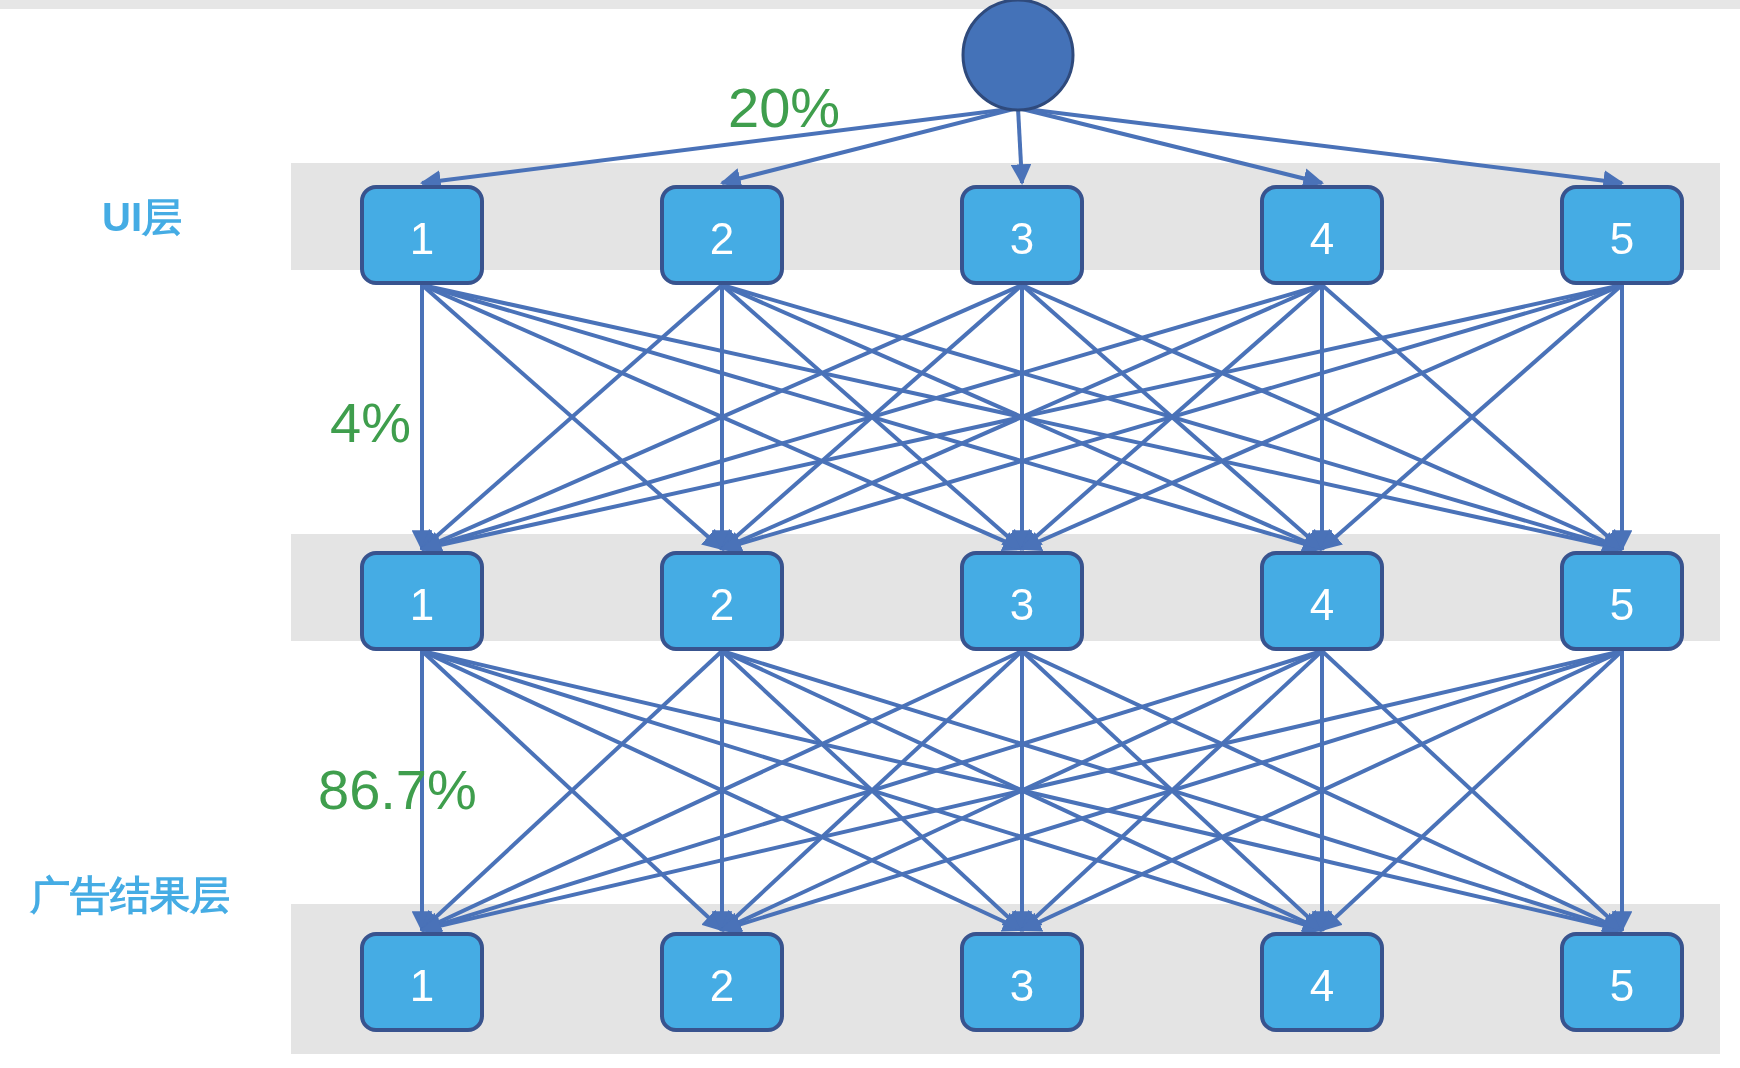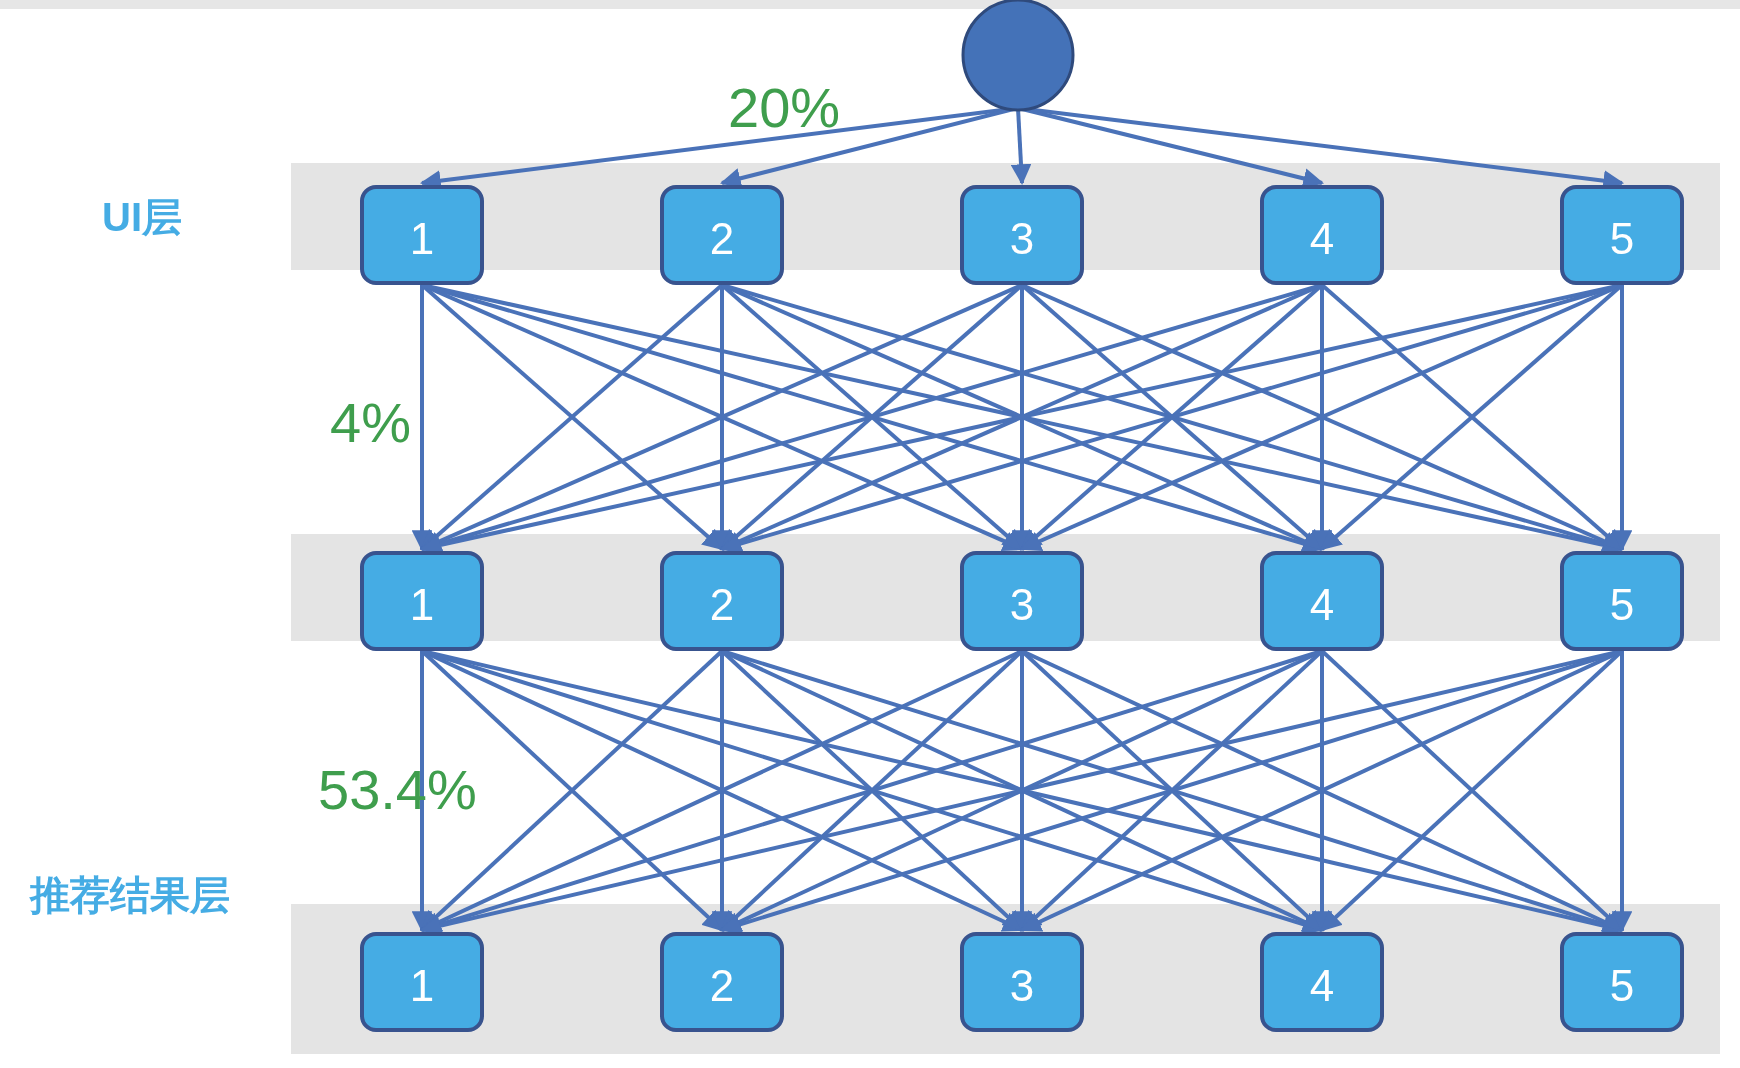--- a/index.html
+++ b/index.html
@@ -162,19 +162,19 @@
       <div class="node-box" style="left: 1260px; top: 551px; background: rgb(69, 172, 228); border-color: rgb(56, 83, 142);">4</div>
       <div class="node-box" style="left: 1560px; top: 551px; background: rgb(69, 172, 228); border-color: rgb(56, 83, 142);">5</div>
       <div class="node-box" style="left: 360px; top: 932px; background: rgb(69, 172, 228); border-color: rgb(56, 83, 142);">1</div>
       <div class="node-box" style="left: 660px; top: 932px; background: rgb(69, 172, 228); border-color: rgb(56, 83, 142);">2</div>
       <div class="node-box" style="left: 960px; top: 932px; background: rgb(69, 172, 228); border-color: rgb(56, 83, 142);">3</div>
       <div class="node-box" style="left: 1260px; top: 932px; background: rgb(69, 172, 228); border-color: rgb(56, 83, 142);">4</div>
       <div class="node-box" style="left: 1560px; top: 932px; background: rgb(69, 172, 228); border-color: rgb(56, 83, 142);">5</div>
     </div>
 
   <div class="layer-label" id="label-ui" style="left: 82px; top: 190px; color: rgb(69, 172, 228); margin-left: 20px;">UI层</div>
-  <div class="layer-label" id="label-ad" style="left: 30px; top: 868px; color: rgb(69, 172, 228);">推荐结果层</div>
+  <div class="layer-label" id="label-ad" style="left: 30px; top: 868px; color: rgb(69, 172, 228);">广告结果层</div>
 
   <div class="pct-label" id="pct-0" style="left: 728px; top: 75px; color: rgb(63, 158, 77);">20%</div>
   <div class="pct-label" id="pct-1" style="left: 330px; top: 390px; color: rgb(63, 158, 77);">4%</div>
-  <div class="pct-label" id="pct-2" style="left: 318px; top: 757px; color: rgb(63, 158, 77);">53.4%</div>
+  <div class="pct-label" id="pct-2" style="left: 318px; top: 757px; color: rgb(63, 158, 77);">86.7%</div>
 
 </div>
 
 </body></html>

